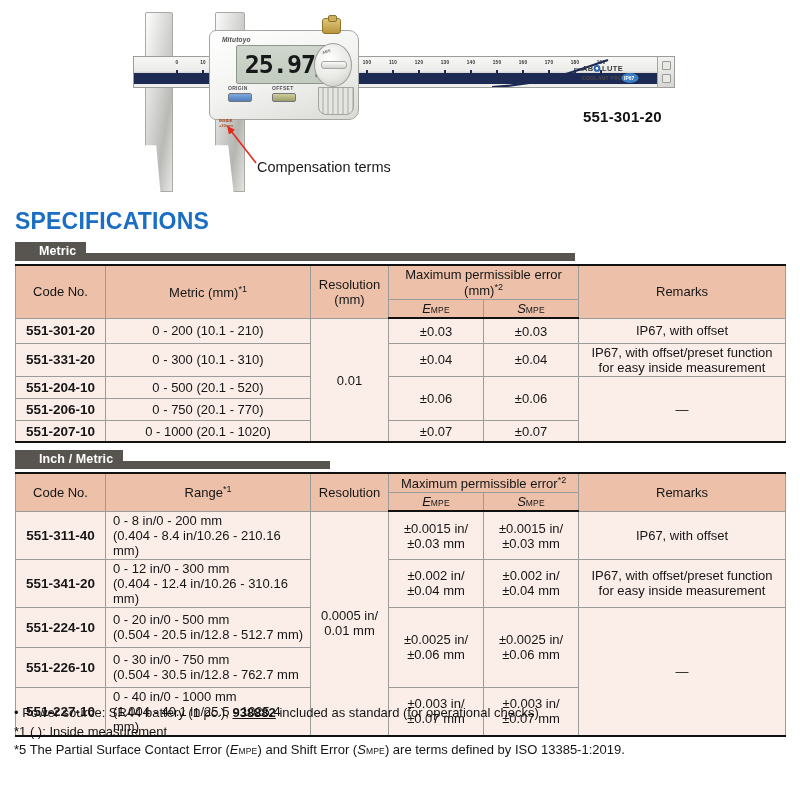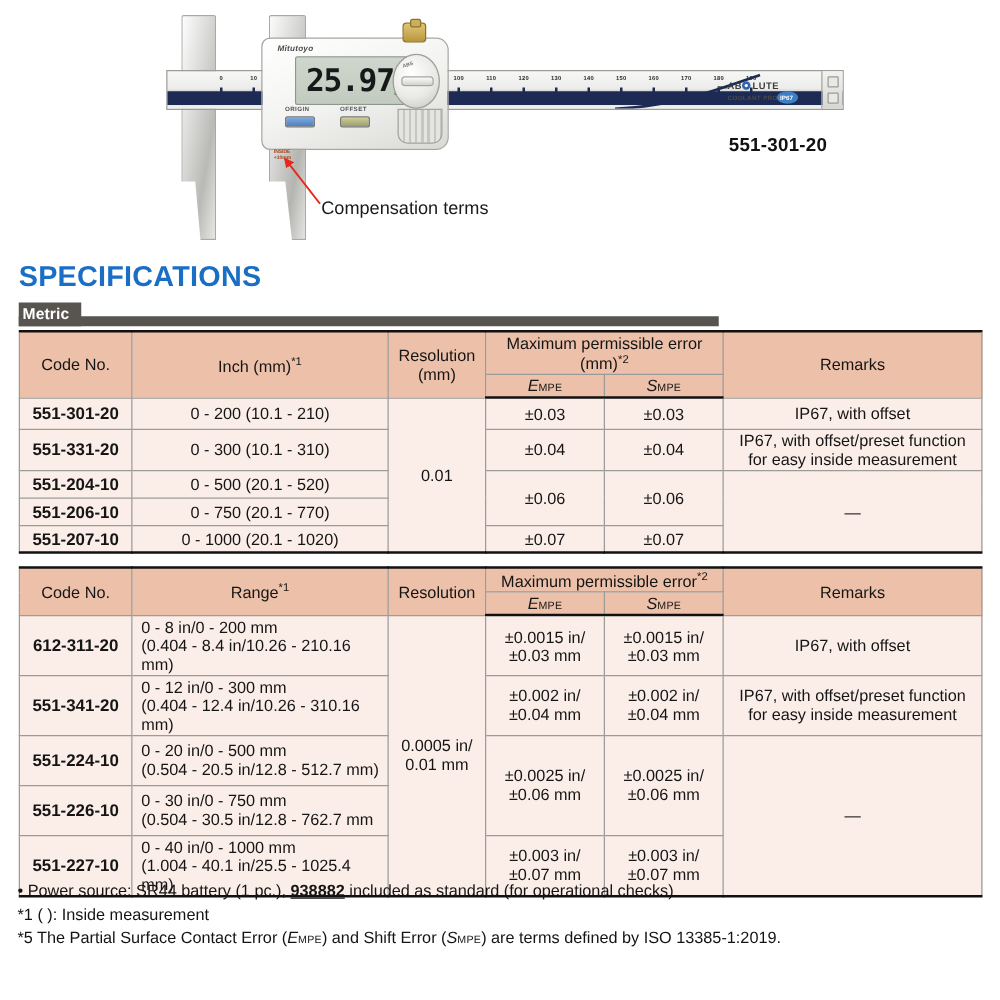--- a/index.html
+++ b/index.html
@@ -198,21 +198,21 @@
   }
   .section-metric { top: 242px; }
   .section-inch   { top: 450px; }
 
   .tag-row {
     position: relative; height: 19px;
   }
   .tag {
     position: absolute; left: 0; top: 0;
     height: 19px; line-height: 19px;
-    padding: 0 10px 0 3px;
+    padding: 0 10px 0 24px;
     background: #585550;
     color: #ffffff;
     font-size: 12.5px; font-weight: 700;
     letter-spacing: .1px;
   }
   .tag-bar {
     position: absolute; top: 11px; height: 8px;
     background: #585550;
   }
 
@@ -384,21 +384,21 @@
         <col style="width:205px">
         <col style="width:78px">
       <col style="width:95px">
         <col style="width:95px">
         <col style="width:207px">
     </colgroup>
     <thead>
       <tr>
         <th rowspan="2">Code No.</th>
         <th rowspan="2">
-          <span>Inch (mm)</span><span class="sup">*1</span>
+          <span>Metric (mm)</span><span class="sup">*1</span>
         </th>
         <th rowspan="2">
           <span>Resolution</span><br>
           <span>(mm)</span>
         </th>
         <th class="hdr-span" colspan="2">
           <span>Maximum permissible error (mm)</span><span class="sup">*2</span>
         </th>
         <th rowspan="2">Remarks</th>
       </tr>
@@ -445,20 +445,24 @@
         <td class="code">551-207-10</td>
         <td>0 - 1000 (20.1 - 1020)</td>
         <td>±0.07</td>
         <td>±0.07</td>
       </tr>
     </tbody>
   </table>
 </div>
 
 <div class="section section-inch">
+  <div class="tag-row">
+    <div class="tag-bar" style="left:0px; width:315px;"></div>
+    <div class="tag">Inch / Metric</div>
+  </div>
 
   <table class="spec">
     <colgroup>
       <col style="width:90px">
         <col style="width:205px">
         <col style="width:78px">
       <col style="width:95px">
         <col style="width:95px">
         <col style="width:207px">
     </colgroup>
@@ -478,21 +482,21 @@
         <th>
           <span class="ital">E</span><span class="sub">MPE</span>
         </th>
         <th>
           <span class="ital">S</span><span class="sub">MPE</span>
         </th>
       </tr>
     </thead>
     <tbody>
       <tr style="height:37px">
-        <td class="code">612-311-20</td>
+        <td class="code">551-311-40</td>
         <td class="range-cell">
           <span>0 - 8 in/0 - 200 mm</span><br>
           <span>(0.404 - 8.4 in/10.26 - 210.16 mm)</span>
         </td>
         <td rowspan="5">
           <span>0.0005 in/</span><br>
           <span>0.01 mm</span>
         </td>
         <td class="twoline">
           <span>±0.0015 in/</span><br>

